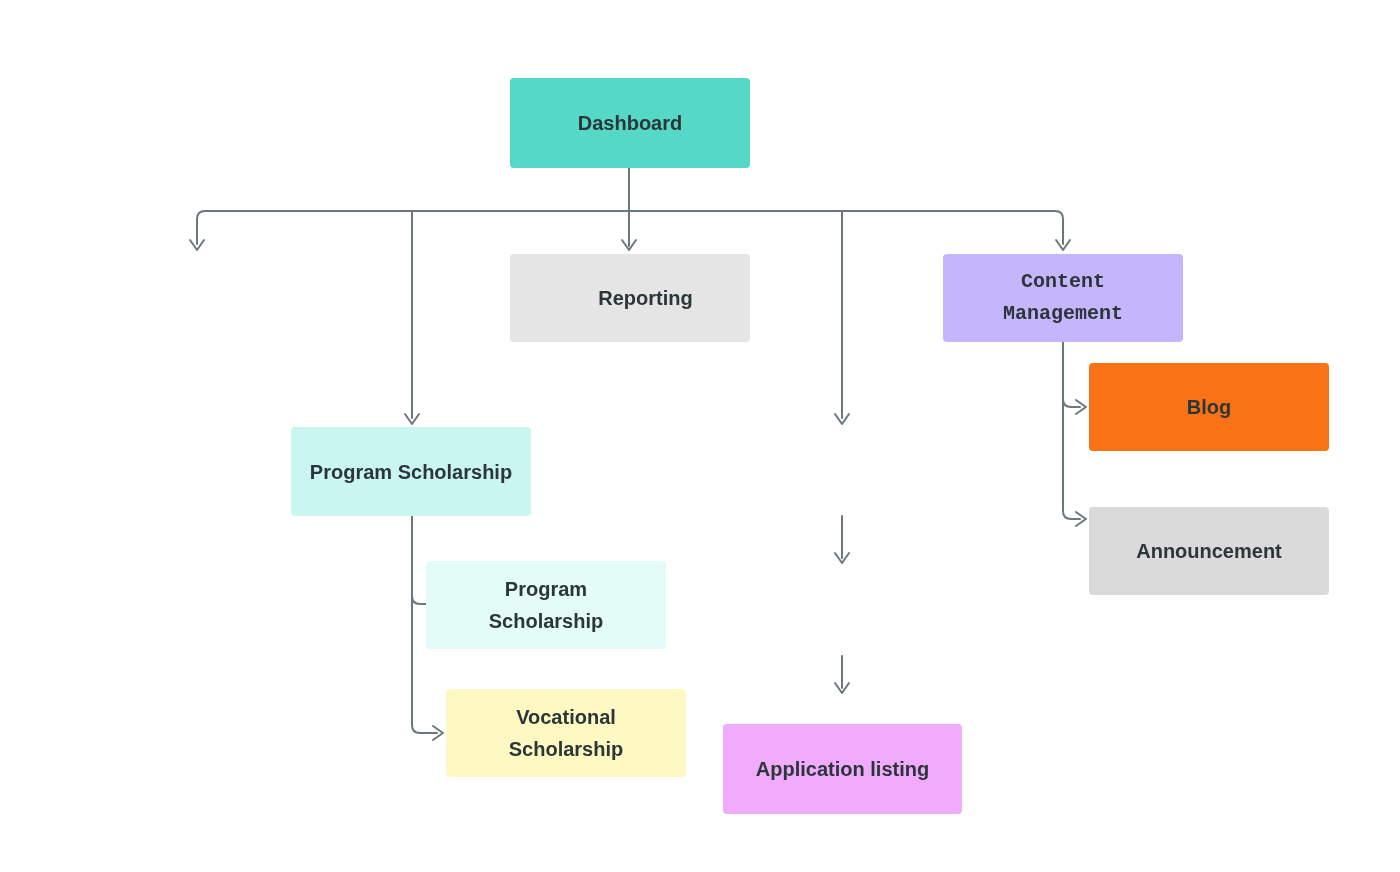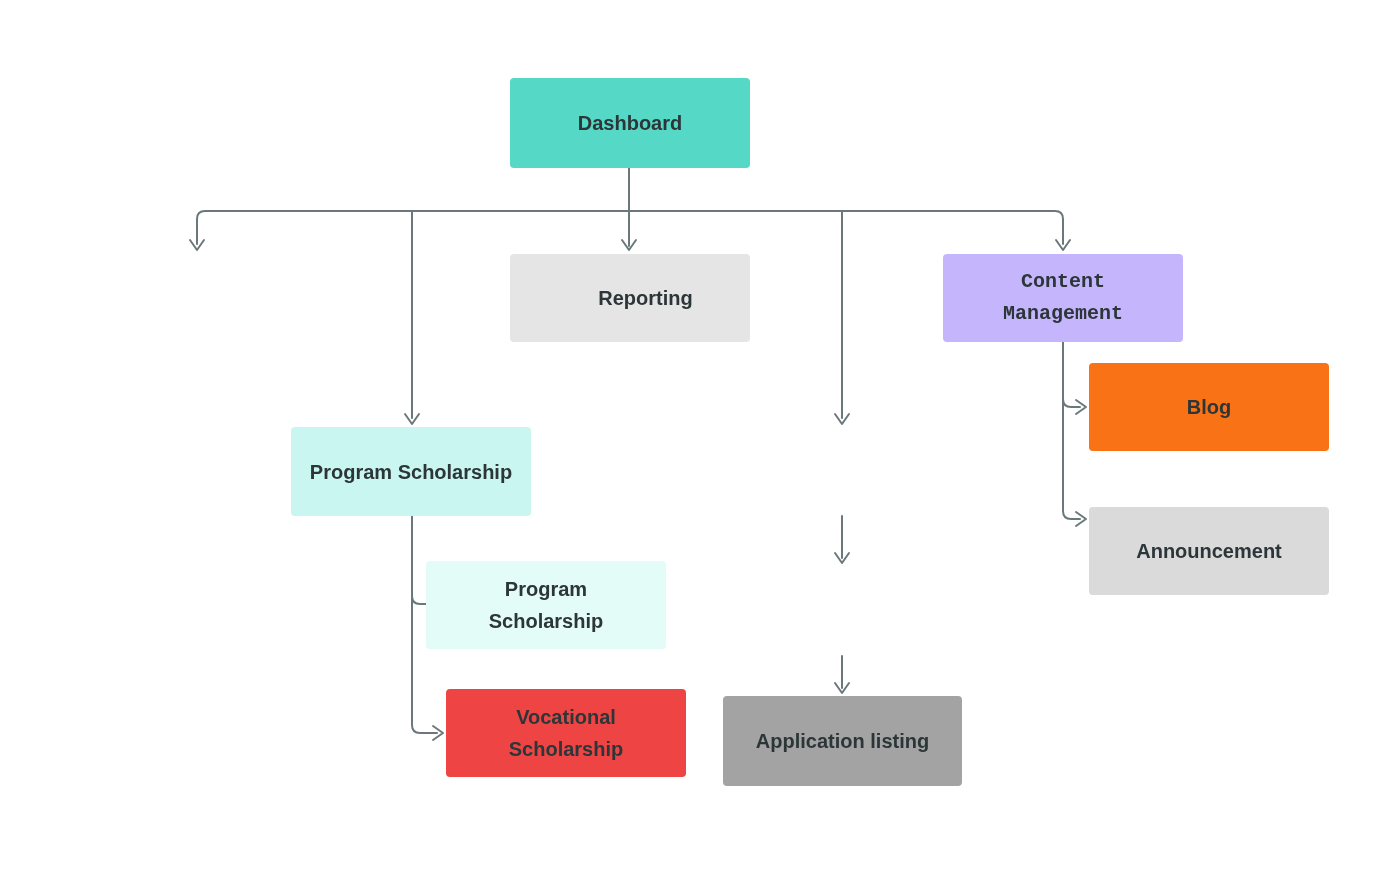--- a/index.html
+++ b/index.html
@@ -101,19 +101,19 @@
   <div class="node n-program-scholarship" style="background: rgb(201, 246, 240);">Program Scholarship</div>
 
 
   <div class="node n-blog" style="background: #f97316;">Blog</div>
 
   <div class="node n-announcement" style="background: rgb(218, 218, 218);">Announcement</div>
 
   <div class="node n-program-scholarship-sub" style="background: rgb(227, 252, 247);">Program
 Scholarship</div>
 
-  <div class="node n-vocational-scholarship" style="background: #ef4444;">Vocational
+  <div class="node n-vocational-scholarship" style="background: #fef9c3;">Vocational
 Scholarship</div>
 
 
-  <div class="node n-application-listing" style="background: #a3a3a3;">Application listing</div>
+  <div class="node n-application-listing" style="background: #f0abfc; margin-top: 28px;">Application listing</div>
 
 </div>
 
 </body></html>

